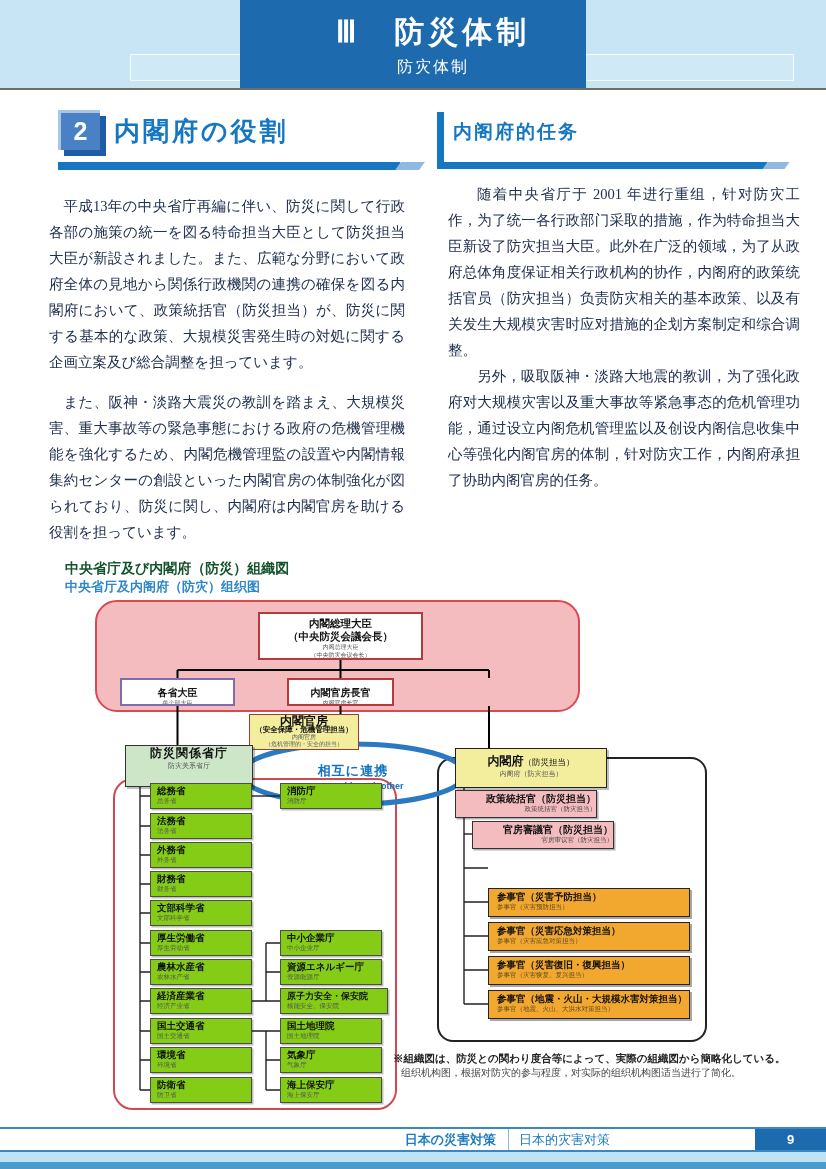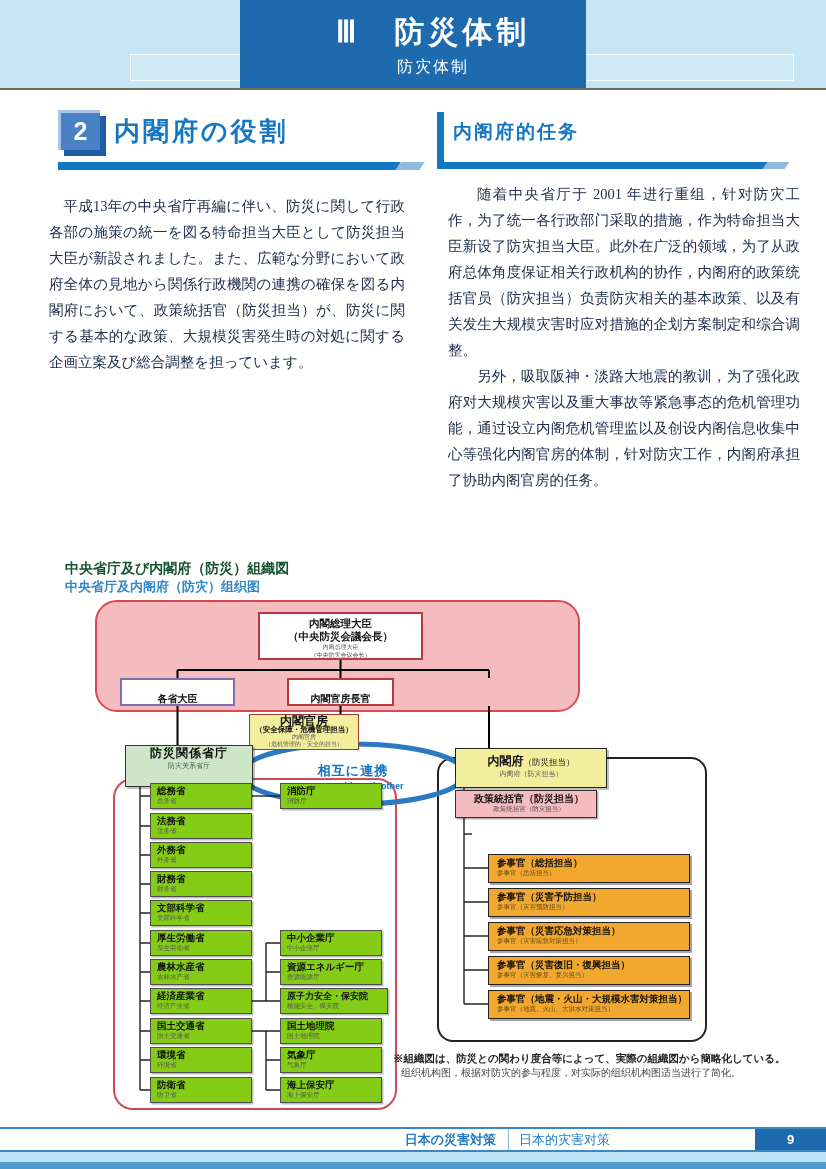--- a/index.html
+++ b/index.html
@@ -49,21 +49,21 @@
                  border:2px solid #cf4a50;border-radius:20px;box-sizing:border-box;z-index:1;}
   .black-container{position:absolute;left:437px;top:757px;width:270px;height:285px;
                    border:2px solid #222;border-radius:16px;box-sizing:border-box;z-index:1;}
   .connectors{position:absolute;left:0;top:0;z-index:2;pointer-events:none;}
   .obox{position:absolute;z-index:3;box-sizing:border-box;text-align:center;overflow:hidden;}
   .obox .jp{display:block;font-weight:bold;color:#111;}
   .obox .cn{display:block;color:#555;}
   .pm-box{left:258px;top:612px;width:165px;height:48px;background:#fff;border:2px solid #b5393d;padding-top:3px;}
   .pm-box .jp{font-size:10.5px;line-height:13px;}
   .pm-box .cn{font-size:6px;line-height:8px;}
-  .min-box{top:678px;height:28px;background:#fff;padding-top:12px;}
+  .min-box{top:678px;height:28px;background:#fff;padding-top:6px;}
   .min-box .jp{font-size:10px;line-height:13px;}
   .min-box .cn{font-size:6px;line-height:8px;}
   .min1{left:120px;width:115px;border:2px solid #7e6cb0;}
   .min2{left:287px;width:107px;border:2px solid #b5393d;}
   .min3{left:412px;width:154px;border:2px solid #b5393d;}
   .sec-box{left:249px;top:714px;width:110px;height:36px;background:#f3ee9e;
            border:1.5px solid #9c3a34;padding-top:1px;}
   .sec-box .jp{font-size:12px;line-height:10px;text-align:center;}
   .sec-box .jp2{display:block;font-weight:bold;color:#111;font-size:7.5px;line-height:8px;}
   .sec-box .cn{font-size:6px;line-height:7px;}
@@ -73,21 +73,21 @@
            font-size:9px;font-weight:bold;z-index:3;}
   .rel-box{left:125px;top:745px;width:128px;height:42px;background:#cde6c8;border:1.5px solid #333;
            padding-top:0;box-shadow:2px 2px 0 rgba(0,0,0,.25);}
   .rel-box .jp{font-size:12px;line-height:15px;letter-spacing:1px;}
   .rel-box .cn{font-size:7px;line-height:10px;}
   .cao-box{left:455px;top:748px;width:152px;height:40px;background:#f3ee9e;border:1.5px solid #222;
            padding-top:5px;box-shadow:2px 2px 0 rgba(0,0,0,.25);}
   .cao-box .jp{font-size:12px;line-height:14px;}
   .cao-box .jpsub{font-size:8.5px;font-weight:normal;color:#111;}
   .cao-box .cn{font-size:7px;line-height:10px;}
-  .pinkbox{background:#f5bcc0;border:1.5px solid #333;text-align:center;padding:2px 0 0 6px;
+  .pinkbox{background:#f5bcc0;border:1.5px solid #333;text-align:right;padding:2px 0 0 6px;
            box-shadow:1.5px 1.5px 0 rgba(0,0,0,.3);}
   .pinkbox .jp{font-size:10px;line-height:12px;}
   .pinkbox .cn{font-size:6.5px;line-height:8px;color:#444;}
   .dg-box{left:455px;top:790px;width:142px;height:28px;}
   .cc-box{left:472px;top:821px;width:142px;height:28px;}
   .counselor{position:absolute;left:488px;width:202px;height:29px;background:#f2a72e;
              border:1.5px solid #222;z-index:3;box-sizing:border-box;text-align:left;
              padding:2px 0 0 8px;box-shadow:2px 2px 0 rgba(0,0,0,.35);}
   .counselor .jp{display:block;font-weight:bold;color:#111;font-size:9.5px;line-height:12px;}
   .counselor .cn{display:block;color:#5a4a20;font-size:6.5px;line-height:8px;}
@@ -130,20 +130,21 @@
   <div class="rule-l"></div>
   <div class="rule-l-tail"></div>
 
   <div class="vbar-r"></div>
   <div class="sec-title-cn">内阁府的任务</div>
   <div class="rule-r"></div>
   <div class="rule-r-tail"></div>
 
   <div class="col-left">
     <p>平成13年の中央省庁再編に伴い、防災に関して行政各部の施策の統一を図る特命担当大臣として防災担当大臣が新設されました。また、広範な分野において政府全体の見地から関係行政機関の連携の確保を図る内閣府において、政策統括官（防災担当）が、防災に関する基本的な政策、大規模災害発生時の対処に関する企画立案及び総合調整を担っています。</p>
+    <p>また、阪神・淡路大震災の教訓を踏まえ、大規模災害、重大事故等の緊急事態における政府の危機管理機能を強化するため、内閣危機管理監の設置や内閣情報集約センターの創設といった内閣官房の体制強化が図られており、防災に関し、内閣府は内閣官房を助ける役割を担っています。</p>
   </div>
   <div class="col-right">
     <p>随着中央省厅于 2001 年进行重组，针对防灾工作，为了统一各行政部门采取的措施，作为特命担当大臣新设了防灾担当大臣。此外在广泛的领域，为了从政府总体角度保证相关行政机构的协作，内阁府的政策统括官员（防灾担当）负责防灾相关的基本政策、以及有关发生大规模灾害时应对措施的企划方案制定和综合调整。</p>
     <p>另外，吸取阪神・淡路大地震的教训，为了强化政府对大规模灾害以及重大事故等紧急事态的危机管理功能，通过设立内阁危机管理监以及创设内阁信息收集中心等强化内阁官房的体制，针对防灾工作，内阁府承担了协助内阁官房的任务。</p>
   </div>
 
   <div class="chart-title-jp">中央省庁及び内閣府（防災）組織図</div>
   <div class="chart-title-cn">中央省厅及内阁府（防灾）组织图</div>
 
   <div class="pink-container"></div>
@@ -201,25 +202,25 @@
   </div>
   <div class="obox cao-box">
     <span class="jp"><span>内閣府</span><span class="jpsub">（防災担当）</span></span>
     <span class="cn">内阁府（防灾担当）</span>
   </div>
 
   <div class="obox pinkbox dg-box">
     <span class="jp">政策統括官（防災担当）</span>
     <span class="cn">政策统括官（防灾担当）</span>
   </div>
-
-  <div class="counselor" style="top:854px">
-    <span class="jp">参事官（総括担当）</span>
-    <span class="cn">参事官（总括担当）</span>
-  </div>
+  <div class="obox pinkbox cc-box">
+    <span class="jp">官房審議官（防災担当）</span>
+    <span class="cn">官房审议官（防灾担当）</span>
+  </div>
+
   <div class="counselor" style="top:888px">
     <span class="jp">参事官（災害予防担当）</span>
     <span class="cn">参事官（灾害预防担当）</span>
   </div>
   <div class="counselor" style="top:922px">
     <span class="jp">参事官（災害応急対策担当）</span>
     <span class="cn">参事官（灾害应急对策担当）</span>
   </div>
   <div class="counselor" style="top:956px">
     <span class="jp">参事官（災害復旧・復興担当）</span>

